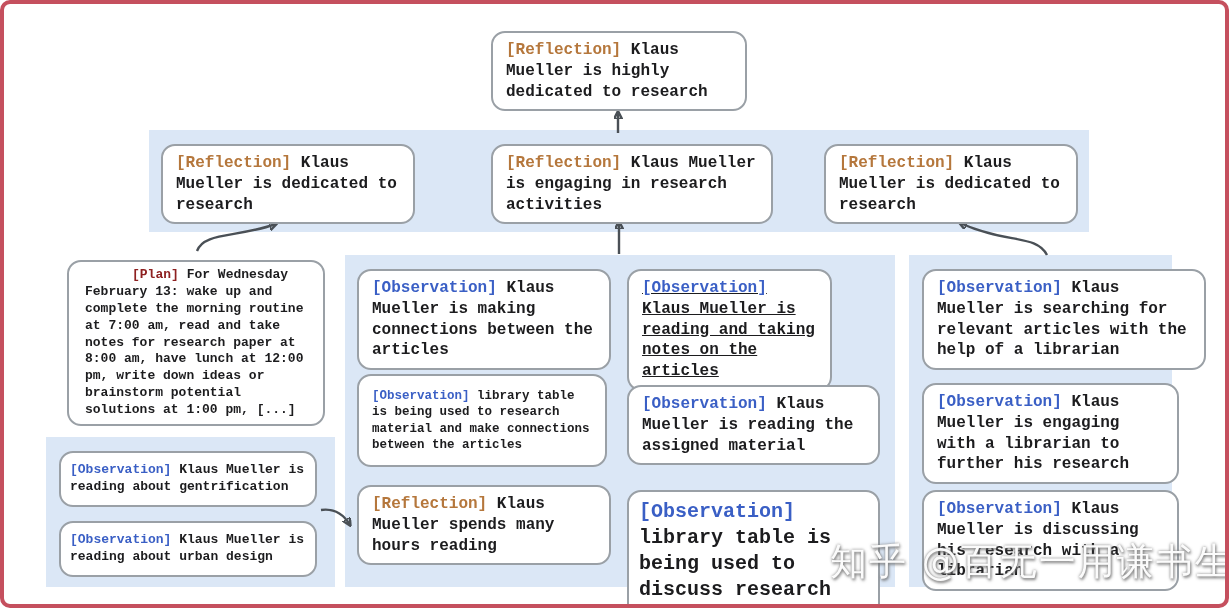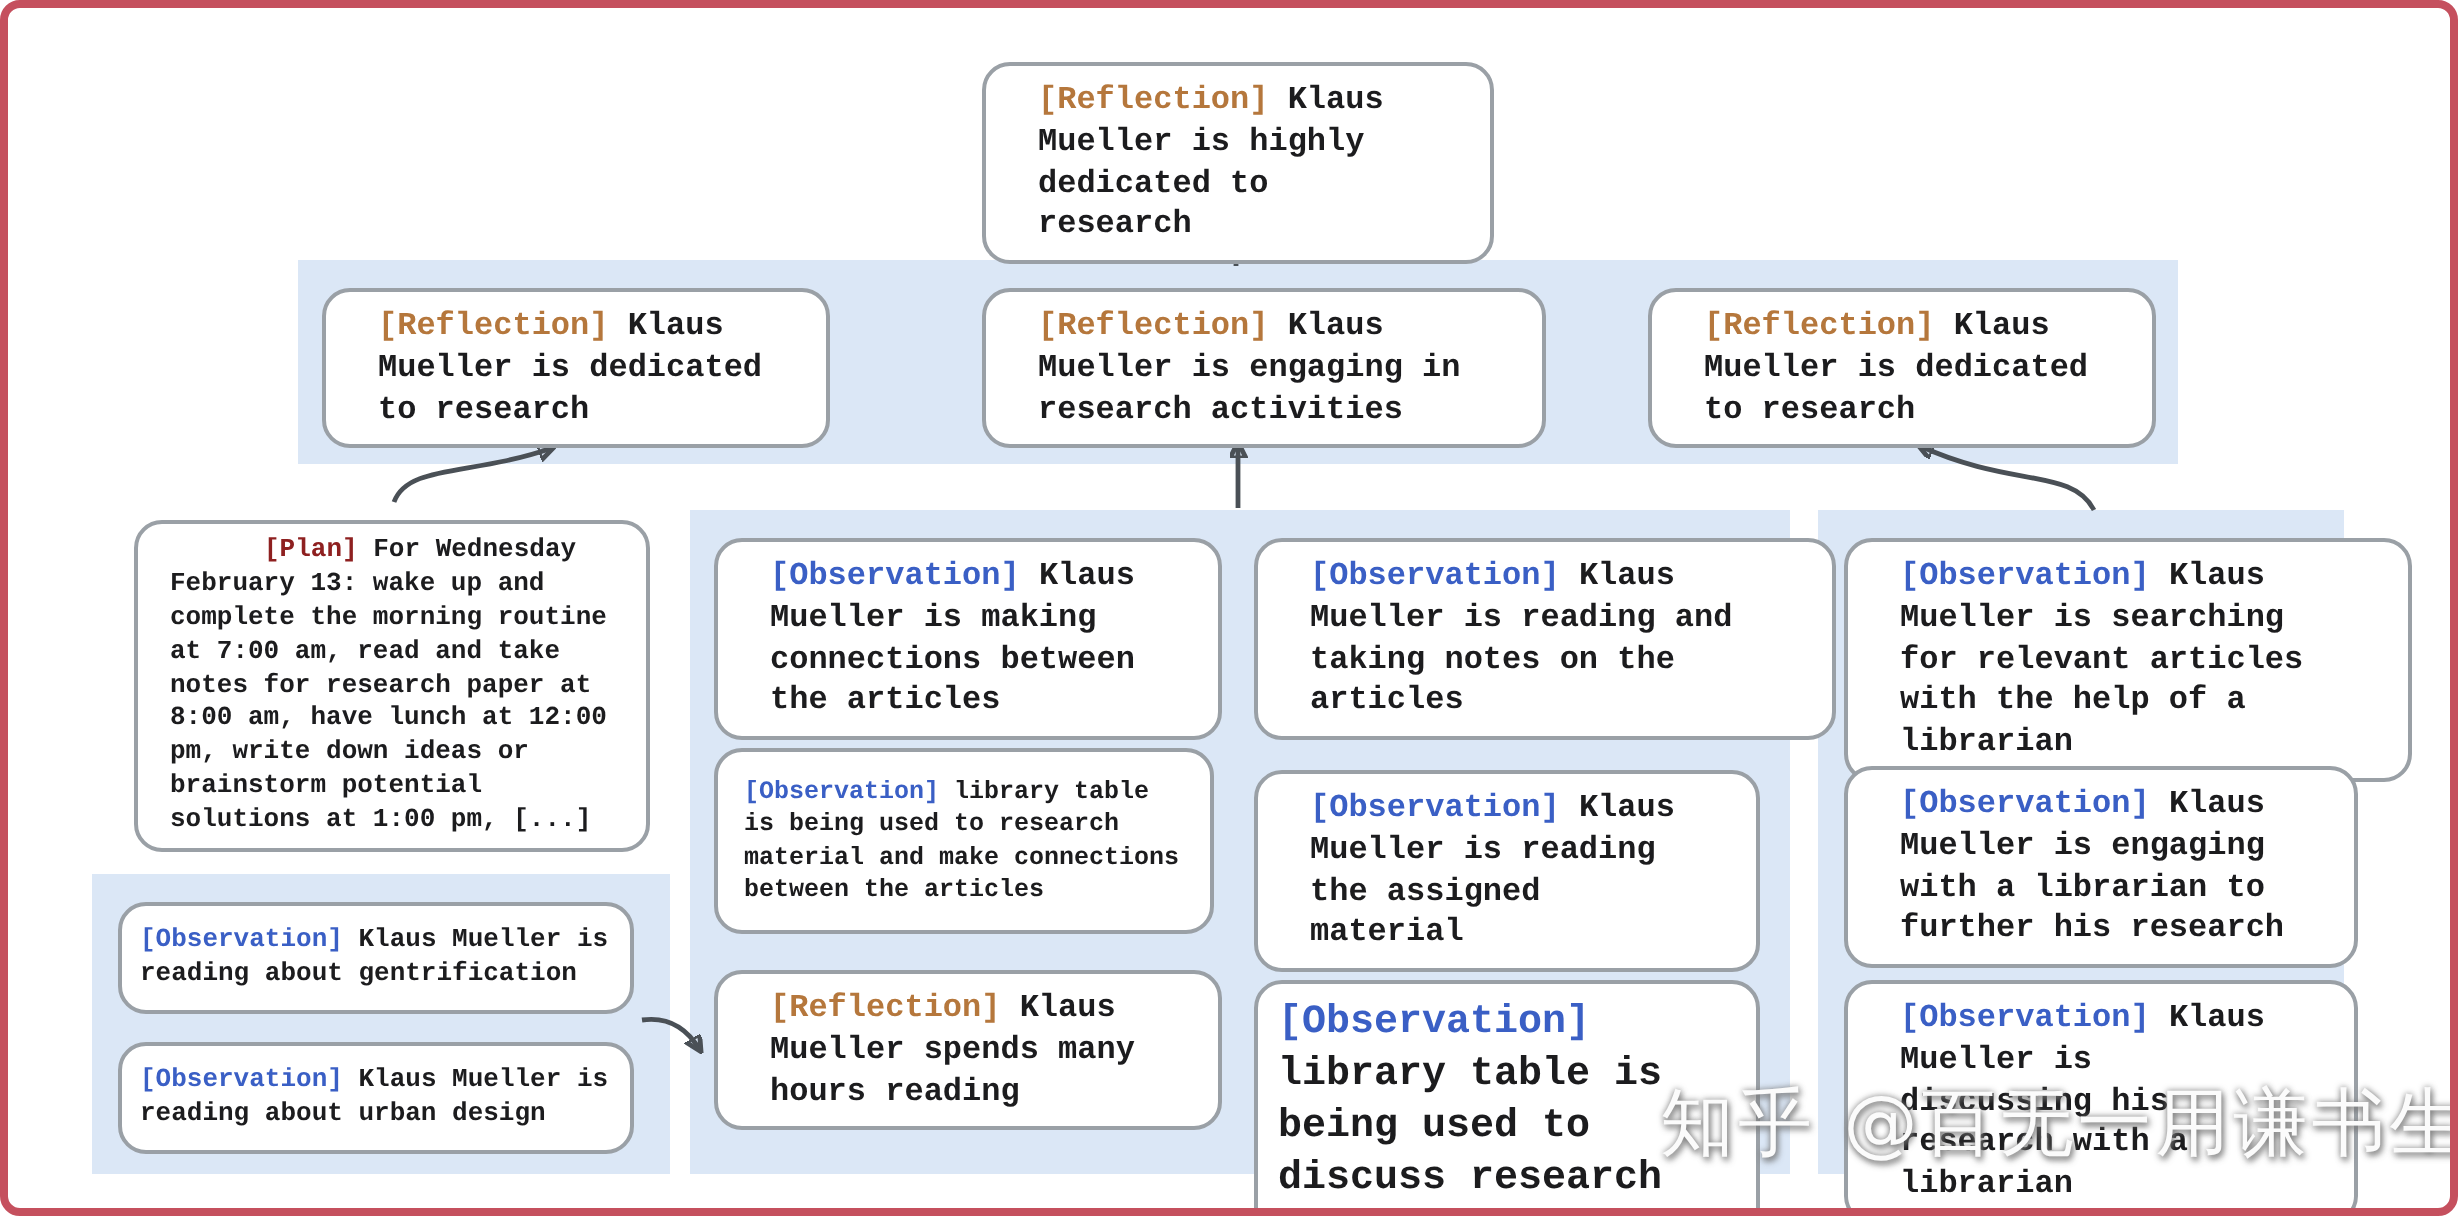--- a/index.html
+++ b/index.html
@@ -20,42 +20,42 @@
   #band-row2{left:145px;top:126px;width:940px;height:102px;}
   #band-left{left:42px;top:433px;width:289px;height:150px;}
   #band-mid{left:341px;top:251px;width:550px;height:332px;}
   #band-right{left:905px;top:251px;width:263px;height:332px;}
   .node{
     position:absolute;
     box-sizing:border-box;
     background:#ffffff;
     border:2px solid #9aa0a6;
     border-radius:14px;
-    padding:7px 26px;
+    padding:7px 13px;
     font-weight:bold;
     font-size:16px;
     line-height:1.3;
     color:#1c1c1e;
     white-space:normal;
     word-spacing:normal;
   }
   .tag-reflection{color:#b5773c;}
   .tag-plan{color:#8e2020;margin-left:47px;}
   .tag-observation{color:#3a5fc5;}
   #node-top{left:487px;top:27px;width:256px;}
   #node-r2a{left:157px;top:140px;width:254px;}
   #node-r2b{left:487px;top:140px;width:282px;}
   #node-r2c{left:820px;top:140px;width:254px;}
   #node-plan{left:63px;top:256px;width:258px;font-size:13px;padding:5px 16px;}
   #node-lo1{left:55px;top:447px;width:258px;font-size:13px;padding:9px 9px;}
   #node-lo2{left:55px;top:517px;width:258px;font-size:13px;padding:9px 9px;border-radius:14px;}
   #node-m1{left:353px;top:265px;width:254px;}
   #node-m2{left:353px;top:370px;width:250px;font-size:12.5px;padding:12px 13px;}
   #node-m3{left:353px;top:481px;width:254px;}
-  #node-c1{left:623px;top:265px;width:291px;}
+  #node-c1{left:623px;top:265px;width:205px;text-decoration:underline;}
   #node-c2{left:623px;top:381px;width:253px;}
   #node-c3{left:623px;top:486px;width:253px;font-size:20px;padding:7px 10px;}
   #node-rr1{left:918px;top:265px;width:284px;}
   #node-rr2{left:918px;top:379px;width:257px;}
   #node-rr3{left:918px;top:486px;width:257px;}
   #edges{position:absolute;left:0;top:0;width:1229px;height:608px;pointer-events:none;}
   #edges path,#edges line{stroke:#4a5056;stroke-width:2.4;fill:none;}
   #watermark{
     position:absolute;
     left:826px;top:533px;

